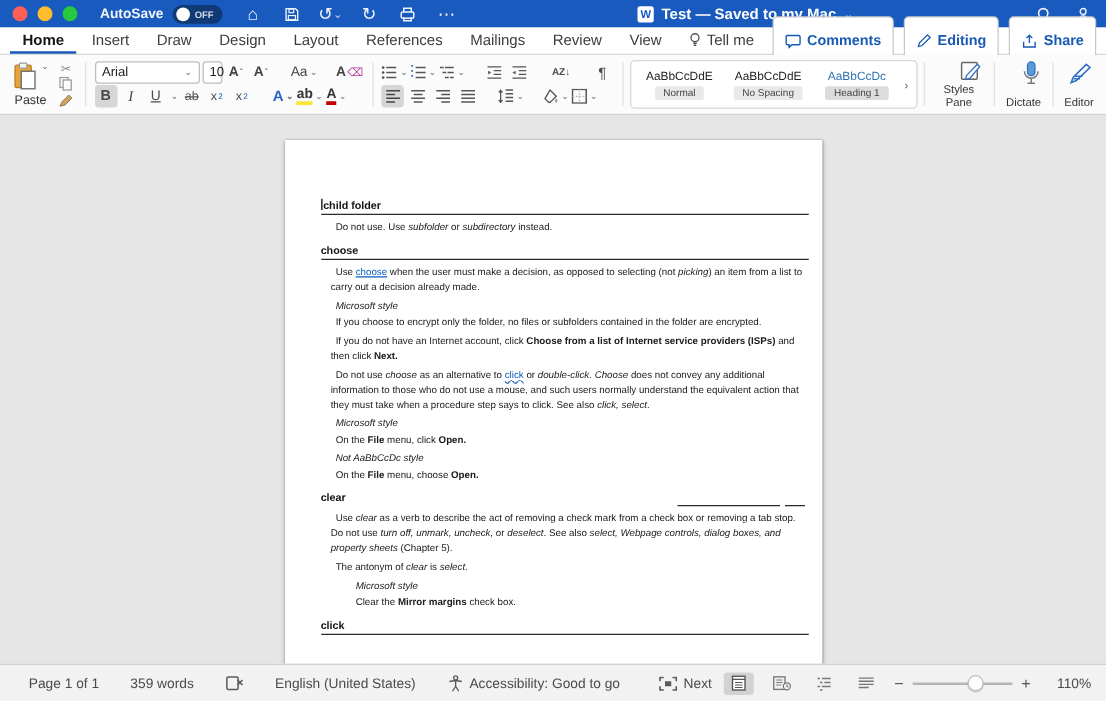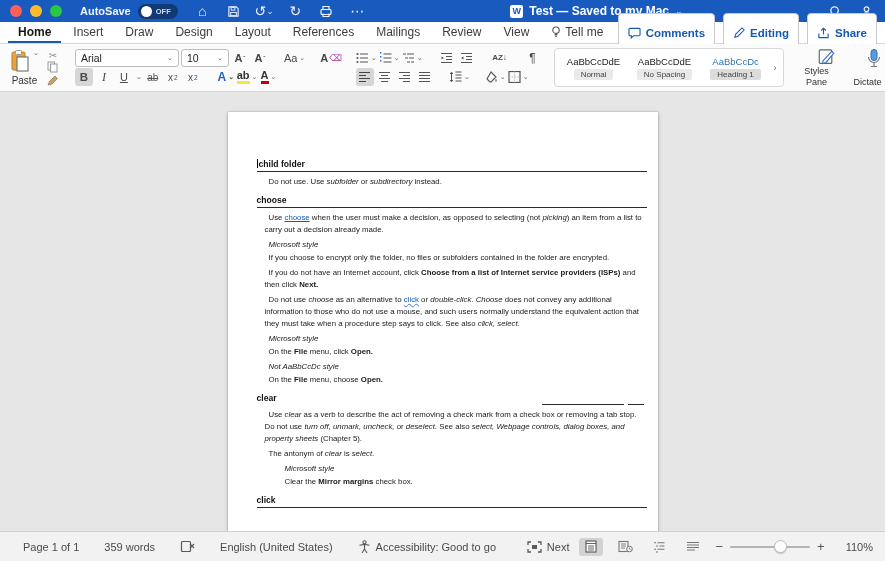--- a/index.html
+++ b/index.html
@@ -264,25 +264,25 @@
               <path d="M1 11l4-1 5.5-5.5L8 2 2.5 7.5 1 11z" fill="#c9a16b" stroke="#9a7b47" stroke-width="0.8"></path>
             </svg>
         </div>
       </div>
     </div>
 
     <div class="rdiv"></div>
 
     <div class="rgroup">
       <div class="rrow">
-        <div class="combo" style="width:104px">
+        <div class="combo" style="width:84px">
           <span>Arial</span>
           <span class="chev">⌄</span>
         </div>
-        <div class="combo" style="width:48px">
+        <div class="combo" style="width:16px">
           <span>10</span>
           <span class="chev">⌄</span>
         </div>
         <div class="ic grow-a">
             <span>A</span>
             <sup>ˆ</sup>
           </div>
         <div class="ic grow-a">
             <span>A</span>
             <sup>ˇ</sup>

